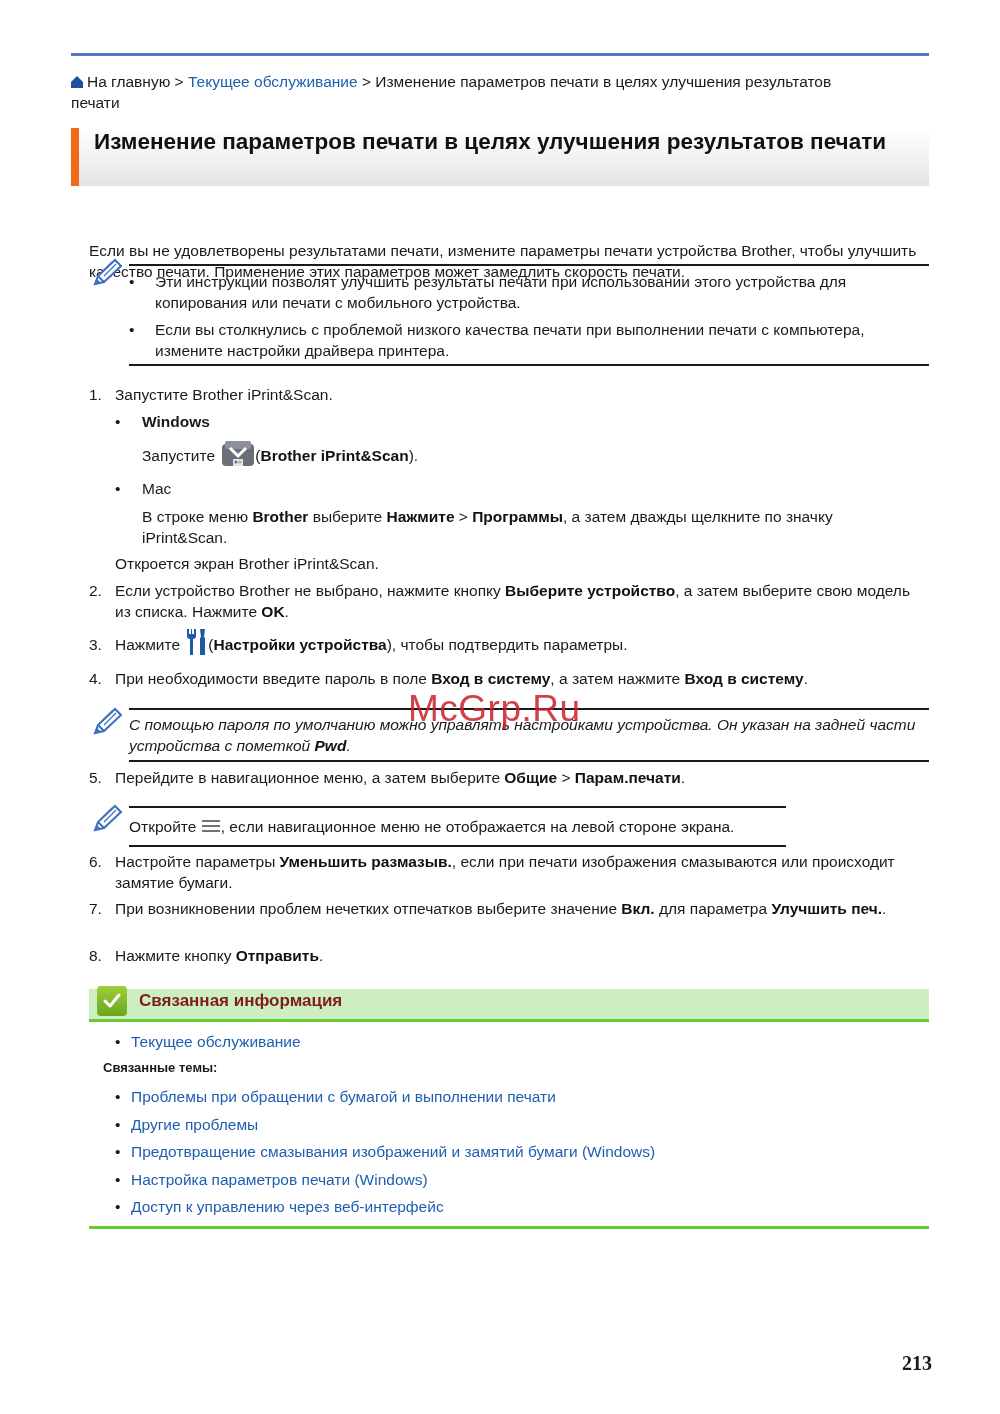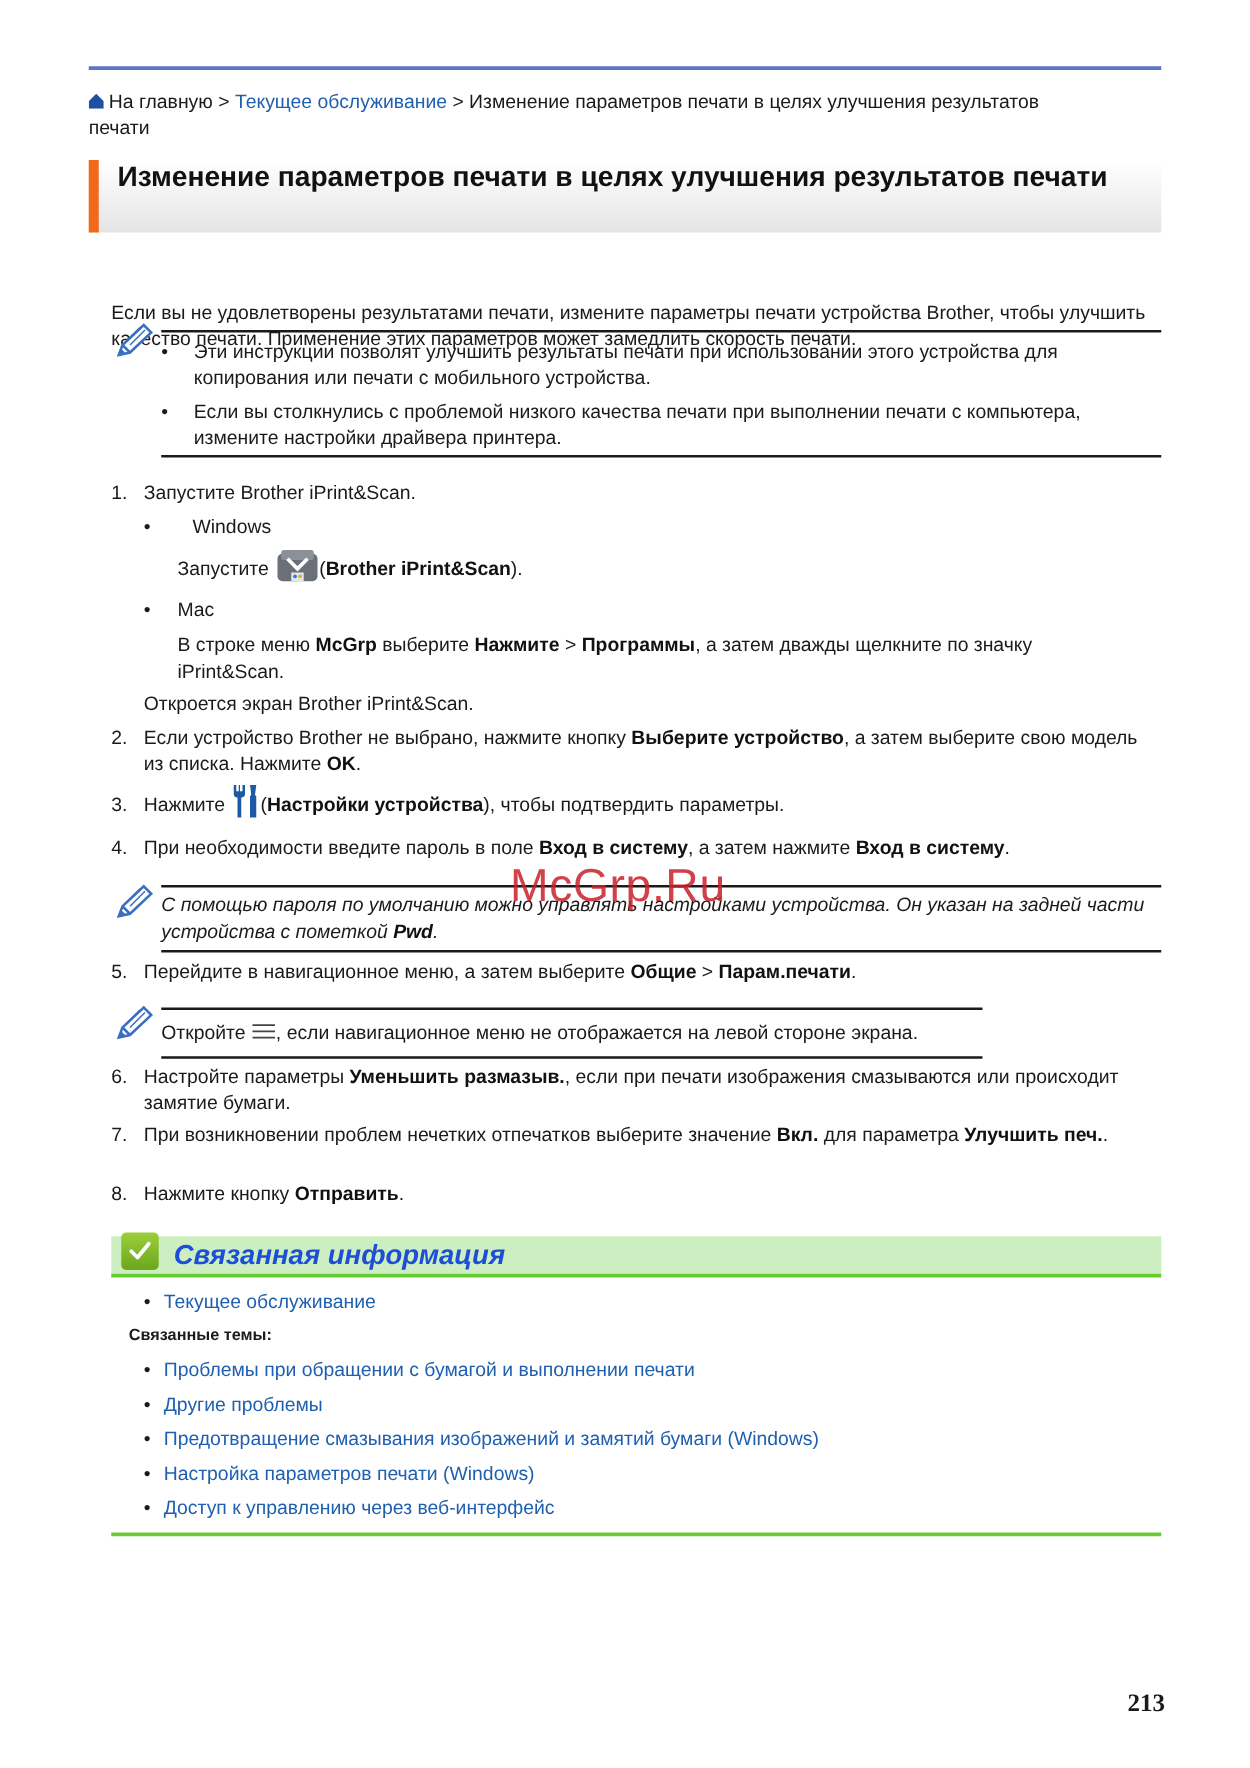--- a/index.html
+++ b/index.html
@@ -26,21 +26,21 @@
   .step .num { position:absolute; left:0; top:0; }
   .step .body { position:absolute; left:26px; width:814px; }
   .sub { position:absolute; line-height:21px; }
   .sub .dot { position:absolute; left:0; }
   b { font-weight:bold; color:#111; }
   .inline-icon { display:inline-block; vertical-align:middle; }
   .related-head { position:absolute; left:89px; top:989px; width:840px; height:30px; background:#cdeec0; }
   .related-head .line { position:absolute; left:0; bottom:-3px; width:840px; height:3px; background:#66cc33; }
   .related-head .check { position:absolute; left:8px; top:-3px; width:30px; height:30px; border-radius:4px;
                          background:linear-gradient(#9ccf3b, #6aa61e); }
-  .related-head .label { position:absolute; left:50px; top:2px; font-size:22px; font-weight:bold; color:#1d4ed8;font-style:italic; }
+  .related-head .label { position:absolute; left:50px; top:2px; font-size:17px; font-weight:bold; color:#7f1d1d; }
   .rel-list { position:absolute; left:115px; line-height:21px; }
   .rel-item { position:relative; padding-left:16px; margin-bottom:6.5px; }
   .rel-item .dot { position:absolute; left:0; color:#1a1a1a; }
   .rel-item a { color:#1f5fb0; text-decoration:none; }
   .rel-sub { position:absolute; left:103px; top:1060px; font-weight:bold; font-size:13px; }
   .bottom-rule { position:absolute; left:89px; top:1226px; width:840px; height:3px; background:#66cc33; }
   .page-num { position:absolute; left:902px; top:1352px; font-family:"Liberation Serif", serif; font-weight:bold; font-size:20px; }
   .watermark { position:absolute; left:408px; top:688px; font-size:37px; color:#c8202a; opacity:0.85; letter-spacing:0.5px; }
 </style>
 </head>
@@ -81,39 +81,39 @@
     </ul>
     <div class="rule" style="top:102px;width:800px;"></div>
   </div>
 
   <div class="step" style="top:384px;">
     <span class="num">1.</span>
     <span class="body">Запустите Brother iPrint&amp;Scan.</span>
   </div>
   <div class="sub" style="left:115px;top:411px;">
     <span class="dot">•</span>
-    <span style="position:absolute;left:39px;white-space:nowrap;">Windows</span>
+    <span style="position:absolute;left:27px;white-space:nowrap;font-weight:bold;">Windows</span>
   </div>
   <div class="sub" style="left:142px;top:445px;white-space:nowrap;">
     <span>Запустите</span>
     <svg class="inline-icon" width="34" height="28" viewBox="0 0 34 28" style="margin:-6px 0 0 2px;">
       <rect x="1" y="4" width="32" height="22" rx="4" fill="#6a6f78"></rect>
       <rect x="4" y="1" width="26" height="8" rx="2" fill="#8c9099"></rect>
       <path d="M9 8 L17 16 L25 8" stroke="#ffffff" stroke-width="3" fill="none"></path>
       <rect x="12" y="19" width="10" height="7" fill="#dfe6ef"></rect>
       <circle cx="15" cy="22" r="1.5" fill="#2e7bd6"></circle>
         <circle cx="19" cy="22" r="1.5" fill="#e6b020"></circle>
     </svg><span>(</span><b>Brother iPrint&amp;Scan</b><span>).</span>
   </div>
   <div class="sub" style="left:115px;top:478px;">
     <span class="dot">•</span>
     <span style="position:absolute;left:27px;white-space:nowrap;">Mac</span>
   </div>
   <div class="sub" style="left:142px;top:506px;width:760px;">
-    <span>В строке меню </span><b>McGrp</b><span> выберите </span><b>Нажмите</b><span> &gt; </span><b>Программы</b><span>, а затем дважды щелкните по значку iPrint&amp;Scan.</span>
+    <span>В строке меню </span><b>Brother</b><span> выберите </span><b>Нажмите</b><span> &gt; </span><b>Программы</b><span>, а затем дважды щелкните по значку iPrint&amp;Scan.</span>
   </div>
   <div class="sub" style="left:115px;top:553px;">Откроется экран Brother iPrint&amp;Scan.</div>
 
   <div class="step" style="top:580px;">
     <span class="num">2.</span>
     <span class="body"><span>Если устройство Brother не выбрано, нажмите кнопку </span><b>Выберите устройство</b><span>, а затем выберите свою модель из списка. Нажмите </span><b>OK</b><span>.</span></span>
   </div>
 
   <div class="step" style="top:634px;">
     <span class="num">3.</span>

